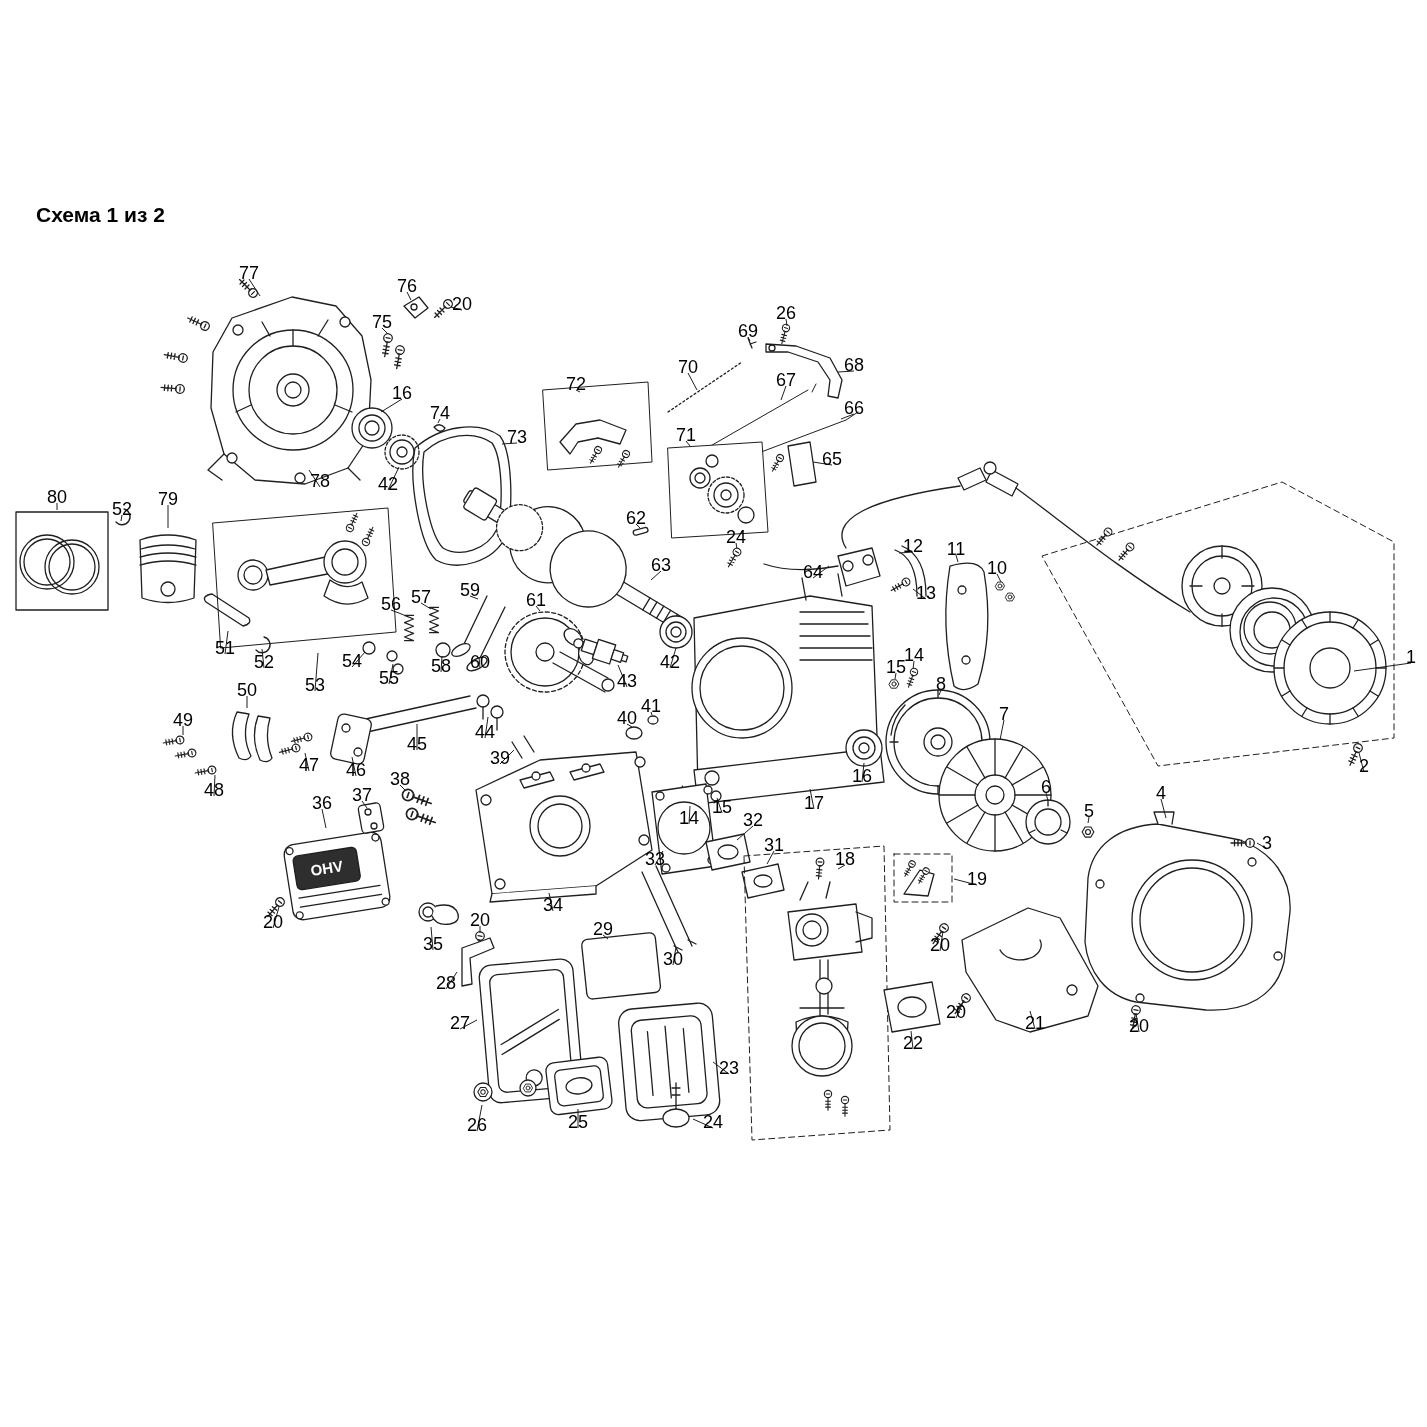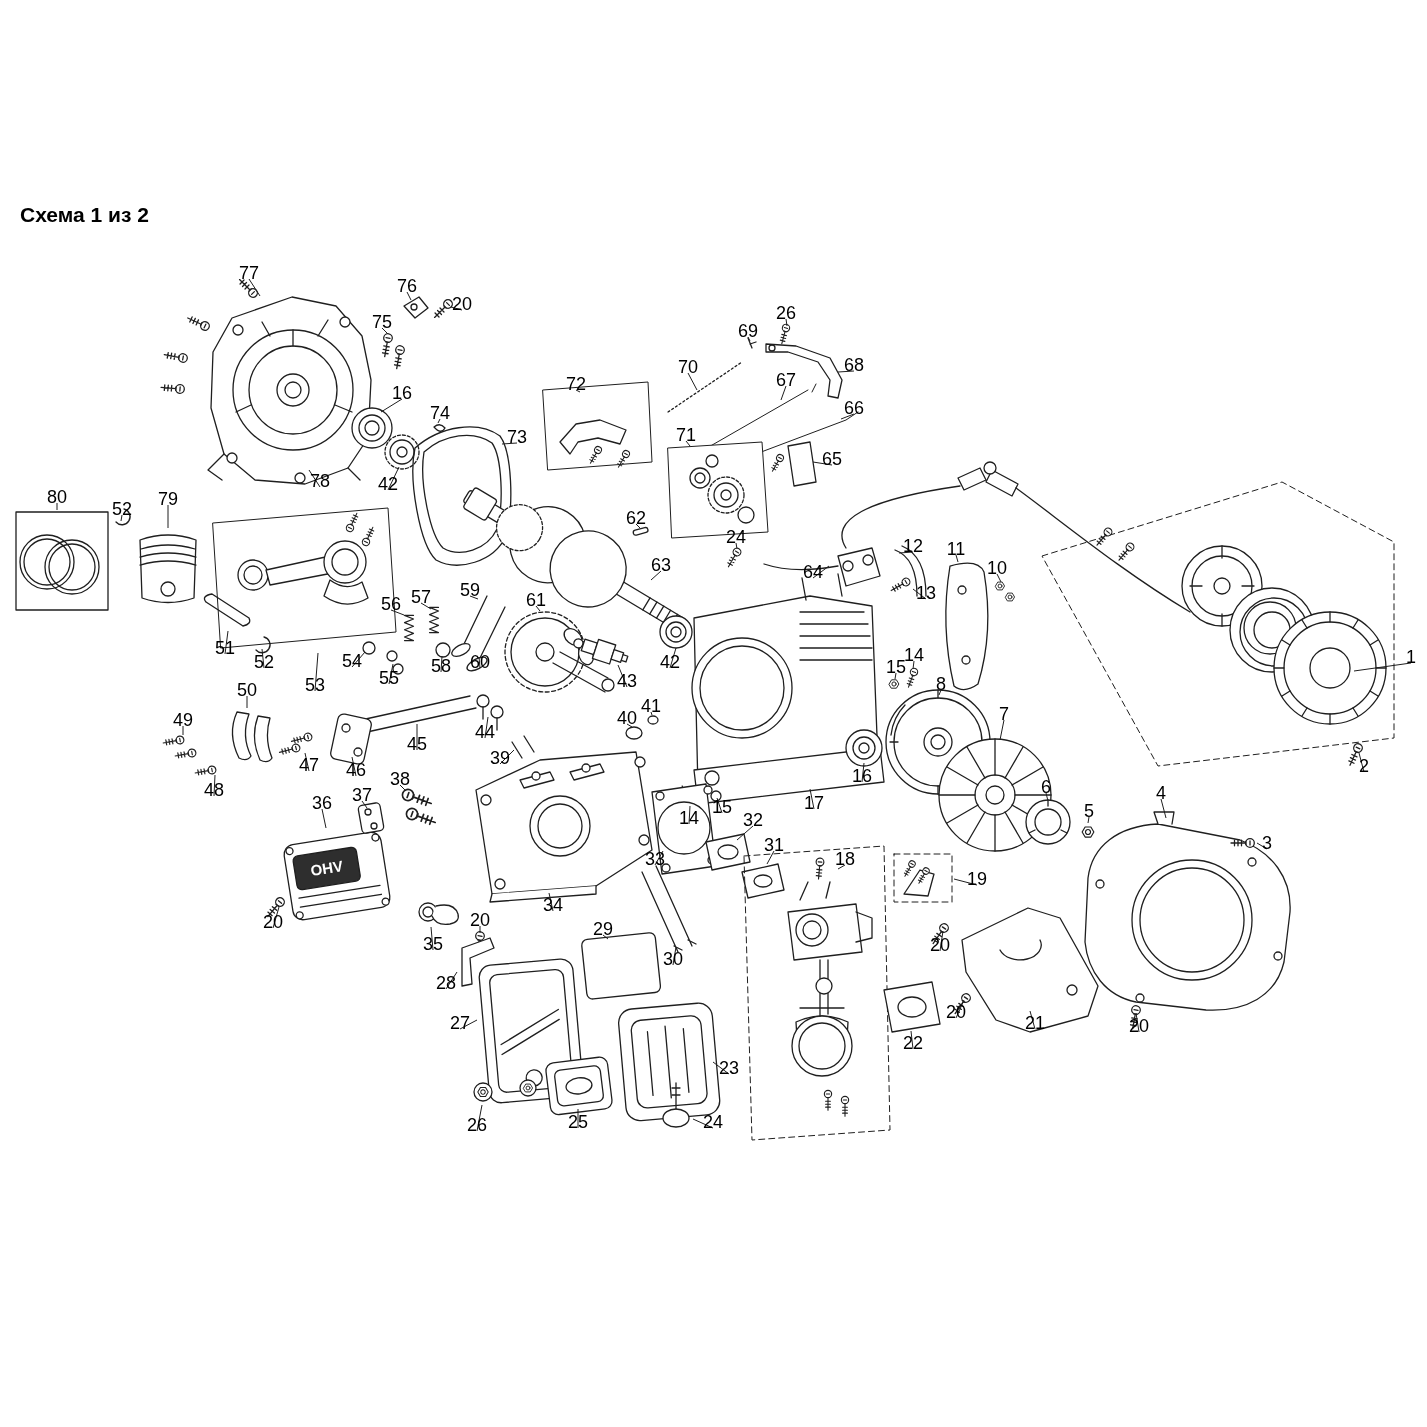--- a/index.html
+++ b/index.html
@@ -1,19 +1,19 @@
 <!DOCTYPE html>
 <html><head>
 <meta charset="utf-8">
 <style>
   * { margin:0; padding:0; box-sizing:border-box; }
   html,body { background:#ffffff; }
   body { width:1427px; height:1427px; font-family:"Liberation Sans", sans-serif; }
   .page { position:relative; width:1427px; height:1427px; background:#fff; overflow:hidden; }
-  .title { position:absolute; left:20px; top:203px; font-size:21px; font-weight:bold; color:#000; }
+  .title { position:absolute; left:36px; top:203px; font-size:21px; font-weight:bold; color:#000; }
   svg.canvas { position:absolute; left:0; top:0; }
   .ln { fill:none; stroke:#1f1f1f; stroke-width:1.3; stroke-linecap:round; stroke-linejoin:round; }
   .w  { fill:#ffffff; }
   .dk { fill:#2e2e2e; stroke:#1f1f1f; }
   .dashed { stroke-dasharray:6 4; }
   .thin { stroke-width:1; }
   .part-label { font-family:"Liberation Sans",sans-serif; font-size:18px; fill:#000000; stroke:none; }
   .muffler-text { font-family:"Liberation Sans",sans-serif; font-size:15px; font-weight:bold; fill:#ffffff; stroke:none; text-anchor:middle; }
   .leader { stroke:#1f1f1f; stroke-width:1; fill:none; }
 </style>

